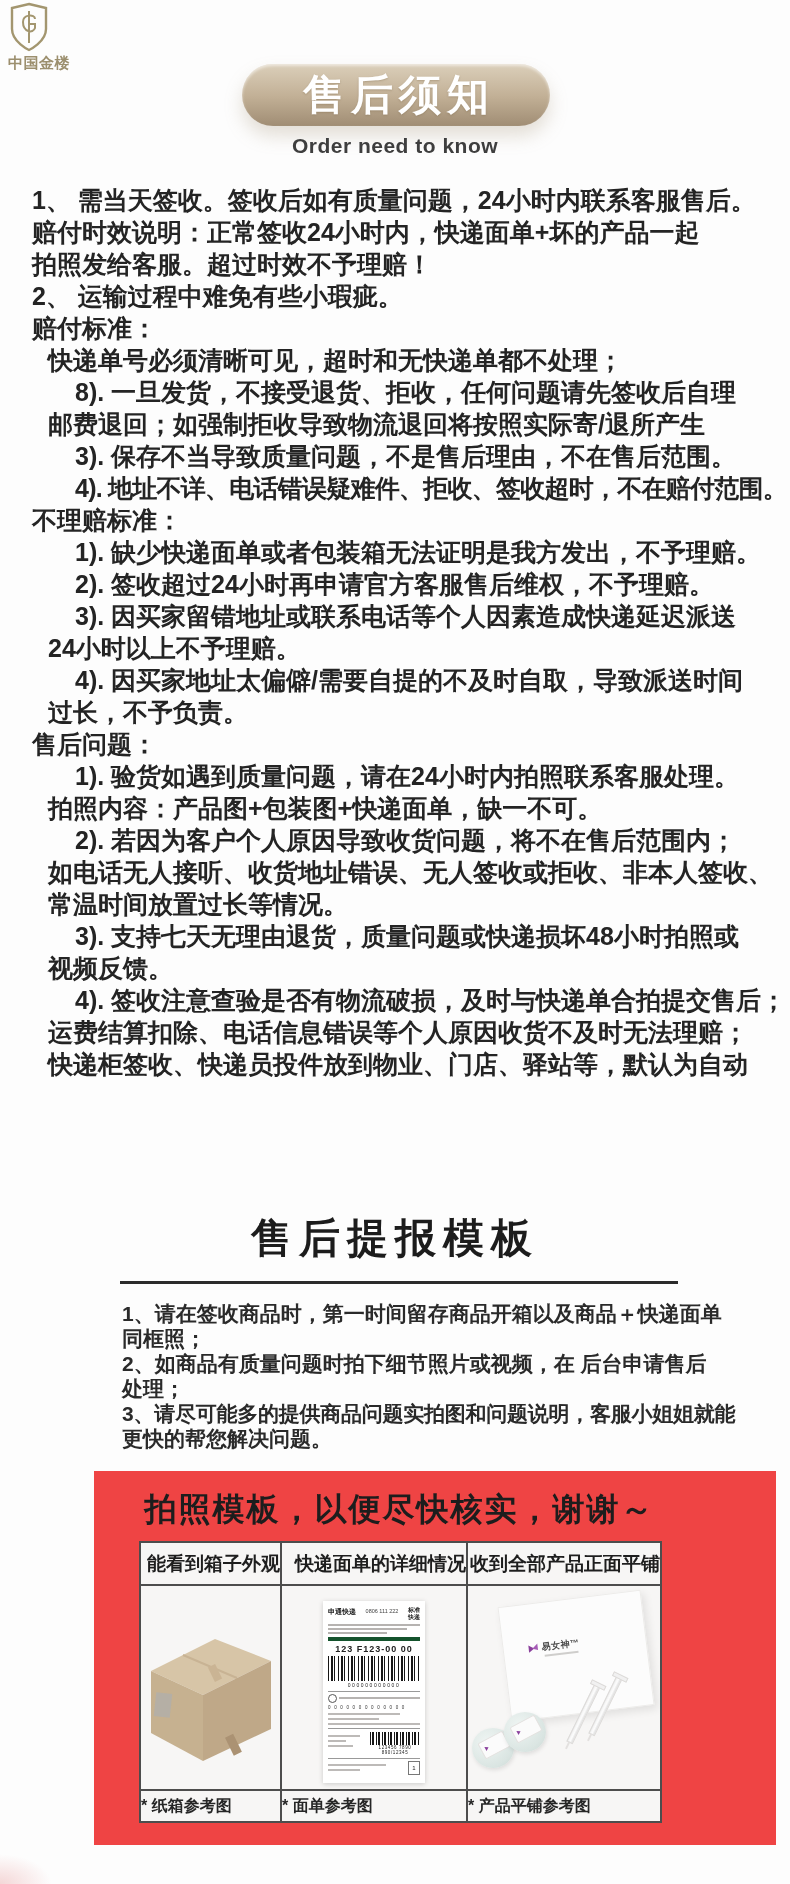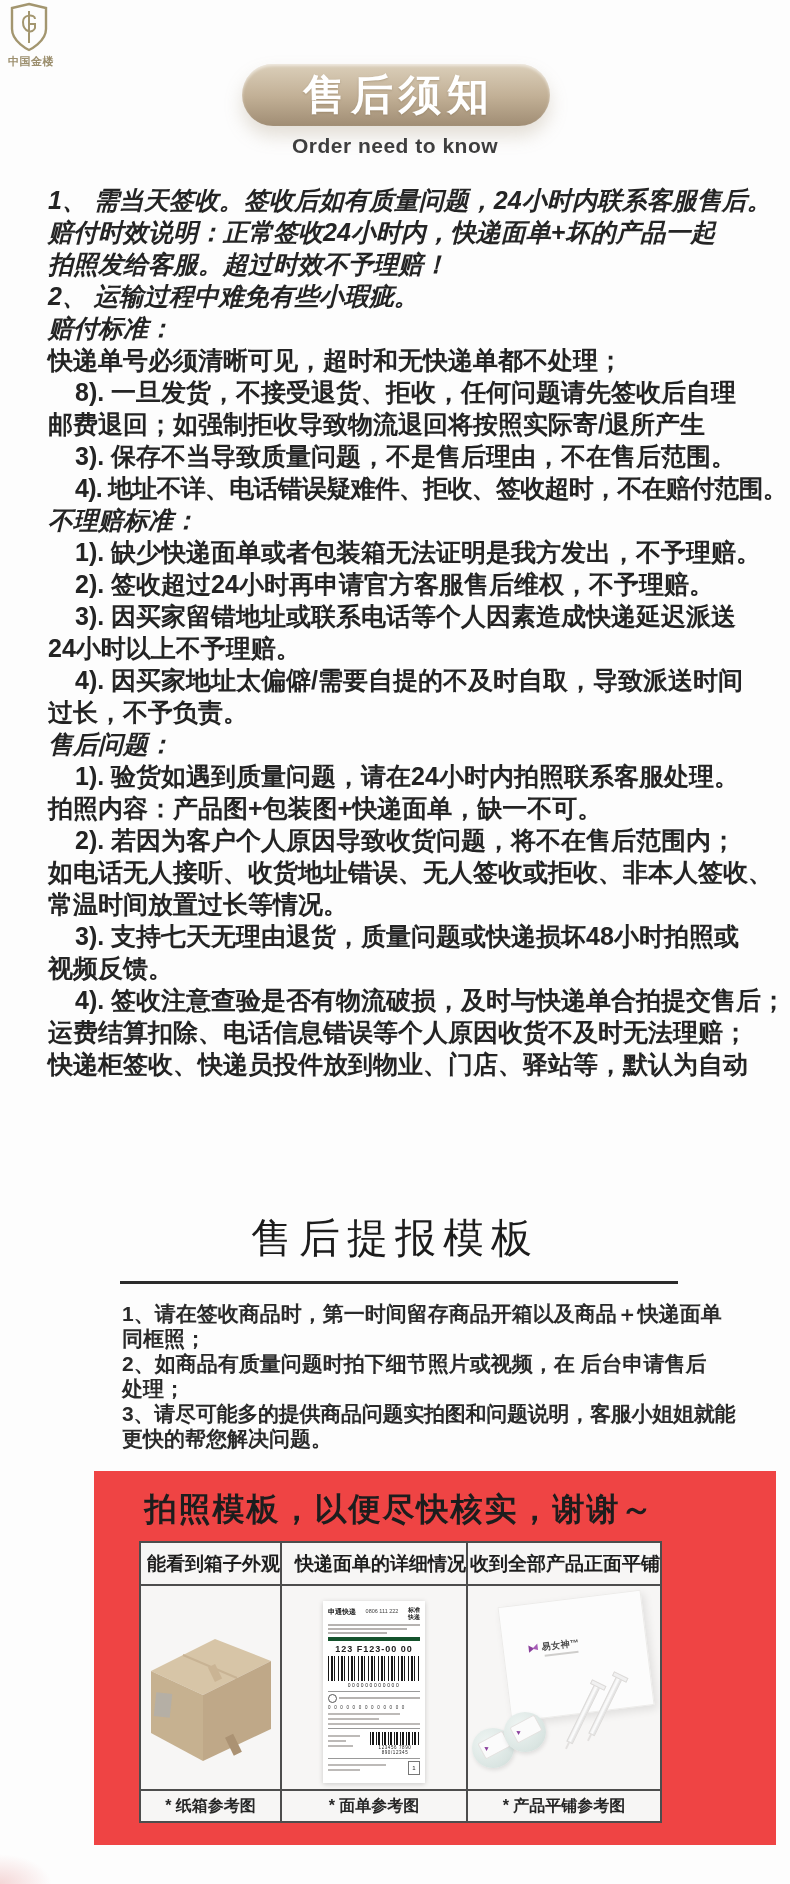--- a/index.html
+++ b/index.html
@@ -4,53 +4,53 @@
 <style>
   html,body{margin:0;padding:0;}
   body{
     width:790px;height:1884px;position:relative;overflow:hidden;
     background:#fdfdfd;color:#262626;
     font-family:"Liberation Sans","DejaVu Sans",sans-serif;
   }
   
   .logo{position:absolute;left:8px;top:2px;width:90px;}
   .logo svg{display:block;margin-left:1px;}
-  .logo-text{display:block;font-size:11px;font-weight:600;color:#9c8f6e;letter-spacing:.5px;margin-top:2px;}
+  .logo-text{display:block;font-size:15px;font-weight:600;color:#9c8f6e;letter-spacing:.5px;margin-top:2px;}
   
   .pill{
     position:absolute;left:242px;top:64px;width:308px;height:62px;border-radius:32px;
     background:linear-gradient(180deg,#dbcfba 0%,#c2b096 52%,#a08d74 100%);
     box-shadow:0 10px 18px rgba(160,143,116,.28), inset 0 2px 3px rgba(255,255,255,.55);
     display:flex;align-items:center;justify-content:center;
   }
   .pill-text{font-size:42px;font-weight:700;color:#ffffff;letter-spacing:6px;padding-left:6px;
     text-shadow:0 1px 2px rgba(120,100,70,.35);}
   .subtitle{position:absolute;top:134px;left:0;width:790px;text-align:center;
     font-size:21px;font-weight:700;color:#3e3e3e;letter-spacing:.5px;}
   
   .notice{position:absolute;top:184px;left:0;width:790px;}
   .n-line{font-size:25px;line-height:32px;font-weight:600;white-space:nowrap;color:#242424;width:790px;box-sizing:border-box;padding-right:2px;}
-  .notice .indent-0{padding-left:48px;font-style:italic;}
+  .notice .indent-0{padding-left:32px;}
   .notice .indent-1{padding-left:75px;}
   .notice .indent-2{padding-left:48px;}
   
   .tpl-title{position:absolute;top:1210px;left:0;width:790px;margin:0;text-align:center;
-    font-size:41px;line-height:56px;font-weight:400;letter-spacing:7px;color:#1c1c1c;}
+    font-size:41px;line-height:56px;font-weight:700;letter-spacing:7px;color:#1c1c1c;}
   .tpl-divider{position:absolute;top:1281px;left:120px;width:558px;height:3px;background:#2b2b2b;}
   .tpl-lines{position:absolute;top:1301px;left:122px;width:620px;}
   .t-line{font-size:21px;line-height:25px;font-weight:600;white-space:nowrap;color:#2a2a2a;width:620px;box-sizing:border-box;}
   
   .panel{position:absolute;top:1471px;left:94px;width:682px;height:374px;background:#ef4444;}
   .panel-title{margin:18px 0 0 45px;width:521px;text-align:center;
     font-size:32px;line-height:40px;font-weight:700;letter-spacing:2px;color:#1d1d1d;}
   .ptable{margin:12px 0 0 45px;border-collapse:collapse;table-layout:fixed;background:#f7f6f5;}
   .ptable th,.ptable td{border:2px solid #4d4d4d;padding:0;}
   .th-row th{height:41px;font-size:19px;font-weight:700;color:#1e1e1e;text-align:right;}
   .img-row td{height:203px;vertical-align:middle;position:relative;overflow:hidden;}
-  .cap-row td{height:30px;font-size:16px;font-weight:700;text-align:center;color:#262626;border-radius:8px;}
+  .cap-row td{height:30px;font-size:16px;font-weight:700;color:#262626;border-radius:8px;}
   
   .boxfig{display:block;margin:22px auto 0;}
   
   .slabel{width:102px;height:182px;margin:8px auto 0;background:#ffffff;
     box-shadow:0 1px 5px rgba(0,0,0,.18);padding:6px 5px;box-sizing:border-box;color:#222;}
   .sl-head{display:flex;justify-content:space-between;align-items:flex-start;}
   .sl-courier{font-size:7px;font-weight:700;}
   .sl-phone{font-size:5.5px;color:#444;margin-top:1px;}
   .sl-tag{font-size:6px;line-height:7px;text-align:right;font-weight:700;white-space:pre-line;}
   .sl-addr{margin-top:3px;}

